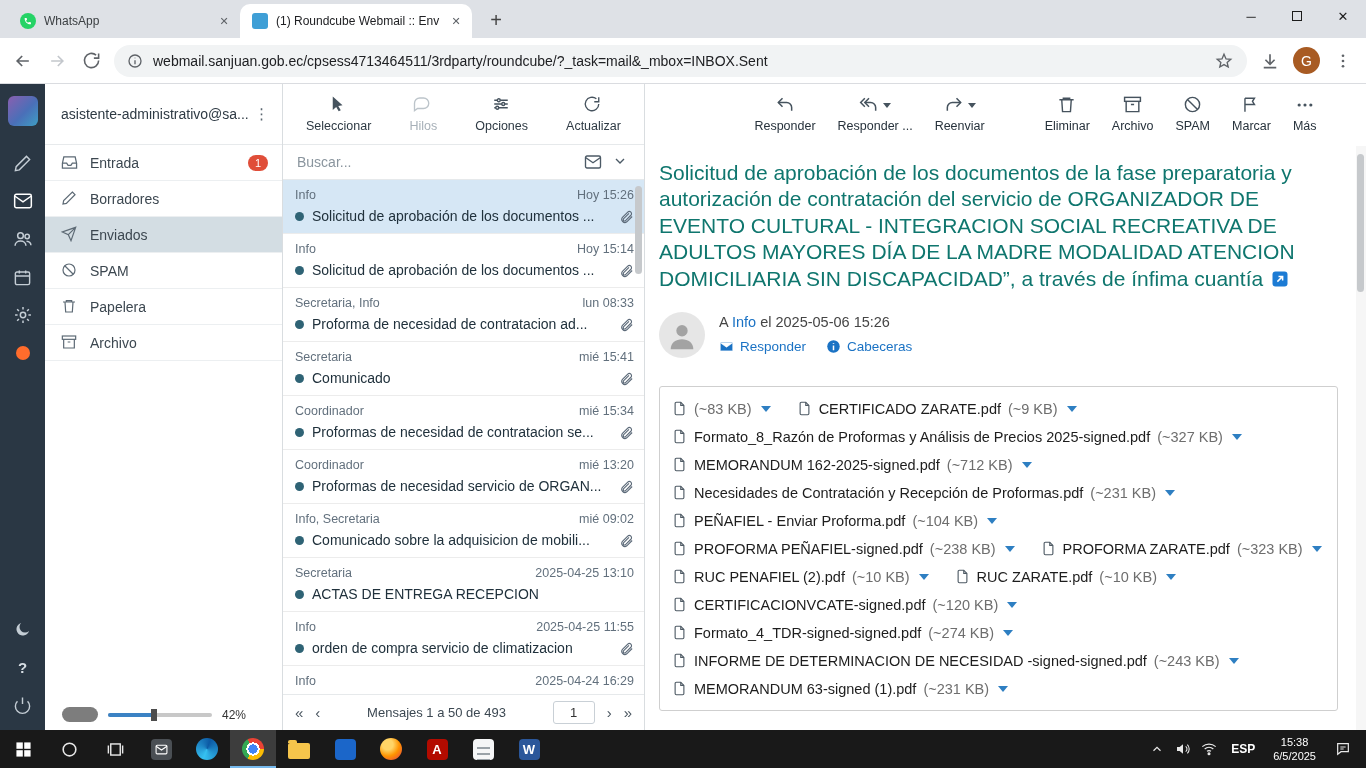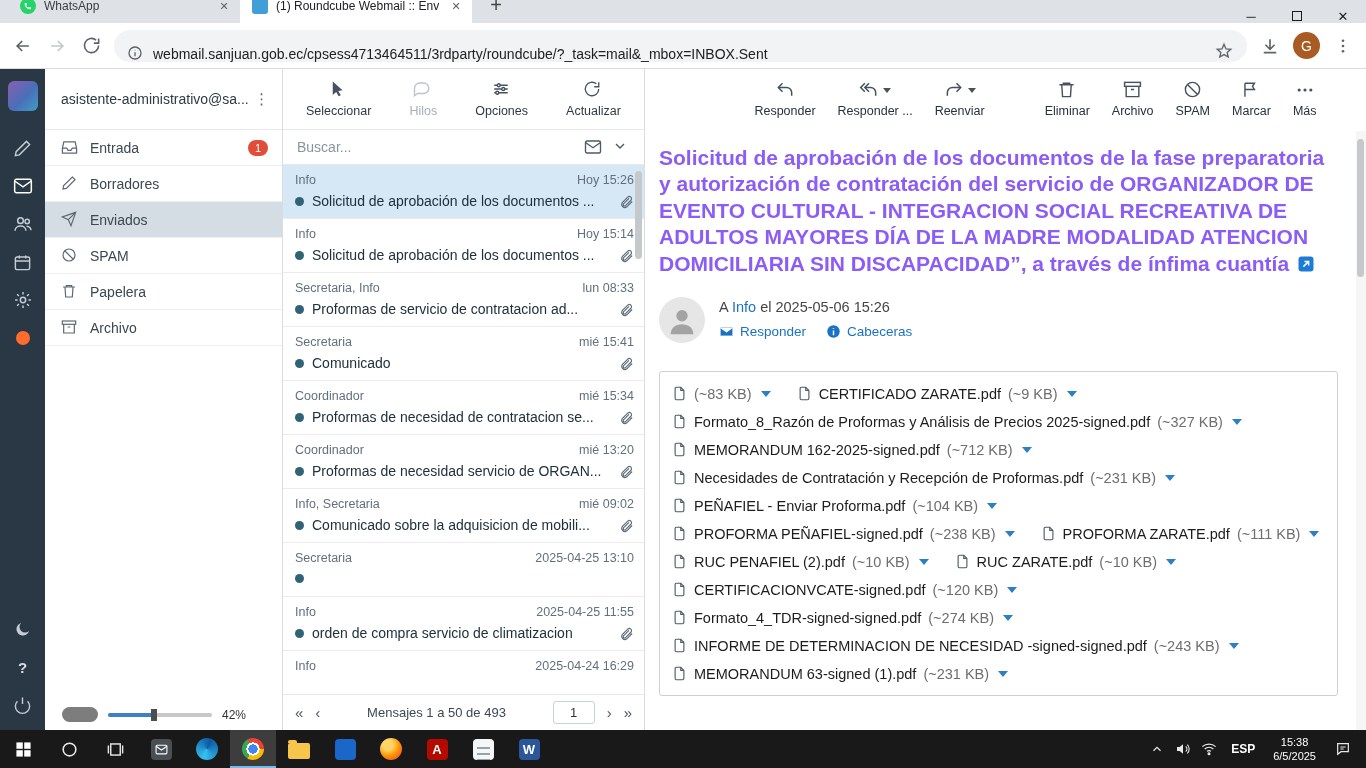--- a/index.html
+++ b/index.html
@@ -1,37 +1,37 @@
 <!DOCTYPE html>
 <html><head>
 <meta charset="utf-8">
 <style>
   *{margin:0;padding:0;box-sizing:border-box;}
   body{width:1366px;height:768px;overflow:hidden;font-family:"Liberation Sans",sans-serif;background:#fff;}
   .screen{width:1366px;height:768px;display:flex;flex-direction:column;}
 
   
-  .tabstrip{height:23px;background:#dee1e6;display:flex;align-items:flex-end;padding-left:8px;position:relative;flex:none;}
+  .tabstrip{height:38px;background:#dee1e6;display:flex;align-items:flex-end;padding-left:8px;position:relative;flex:none;}
   .tab{width:232px;height:34px;display:flex;align-items:center;gap:8px;padding:0 8px 0 12px;font-size:12px;color:#3c4043;border-radius:10px 10px 0 0;}
   .tab.active{background:#fff;color:#202124;}
   .favicon{width:16px;height:16px;flex:none;display:flex;align-items:center;justify-content:center;border-radius:50%;}
   .favicon.wa{background:#25d366;}
   .favicon.rc{background:#3f9fd6;border-radius:3px;}
   .tab-title{flex:1;white-space:nowrap;overflow:hidden;}
   .tab-close{width:16px;height:16px;display:flex;align-items:center;justify-content:center;font-size:11px;color:#5f6368;flex:none;}
   .newtab-btn{width:28px;height:28px;margin:0 0 4px 10px;display:flex;align-items:center;justify-content:center;font-size:20px;color:#444;}
   .win-controls{position:absolute;right:0;top:0;height:32px;display:flex;}
   .win-btn{width:46px;display:flex;align-items:center;justify-content:center;font-size:13px;color:#1b1b1b;}
   .maxbox{width:10px;height:10px;border:1px solid #1b1b1b;display:inline-block;}
 
   
   .addressbar{height:46px;background:#fff;display:flex;align-items:center;padding:0 12px;gap:12px;border-bottom:1px solid #dadce0;flex:none;}
   .nav-icon{width:22px;height:22px;color:#5f6368;display:flex;align-items:center;justify-content:center;flex:none;}
   .nav-icon.disabled{color:#c3c7cc;}
-  .url-pill{flex:1;height:32px;background:#f1f3f4;border-radius:16px;display:flex;align-items:flex-end;padding:0 12px;gap:10px;overflow:hidden;}
+  .url-pill{flex:1;height:32px;background:#f1f3f4;border-radius:16px;display:flex;align-items:center;padding:0 12px;gap:10px;overflow:hidden;}
   .url-text{font-size:14px;color:#202124;white-space:nowrap;overflow:hidden;flex:1;}
   .avatar-g{width:27px;height:27px;border-radius:50%;background:#a85b23;color:#fff;font-size:14px;display:flex;align-items:center;justify-content:center;flex:none;}
 
   
   .webmail{flex:1;display:flex;background:#fff;position:relative;overflow:hidden;}
 
   
   .taskmenu{width:45px;background:#2a3744;display:flex;flex-direction:column;align-items:center;padding:12px 0 10px;gap:8px;flex:none;}
   .tm-logo{width:30px;height:30px;border-radius:6px;background:linear-gradient(135deg,#8a5fb0 0%,#4a6fb8 55%,#3e9ec4 100%);margin-bottom:14px;flex:none;}
   .tm-icon{width:32px;height:30px;display:flex;align-items:center;justify-content:center;color:#c4cdd5;}
@@ -86,21 +86,21 @@
 
   
   .msgpanel{flex:1;display:flex;flex-direction:column;position:relative;overflow:hidden;}
   .msg-toolbar{height:60px;display:flex;align-items:center;justify-content:center;gap:0;flex:none;padding-left:60px;}
   .mtb-btn{display:flex;flex-direction:column;align-items:center;gap:4px;font-size:12.5px;color:#27323c;padding:0 11px;}
   .mtb-ico-row{display:flex;align-items:center;gap:4px;color:#46535e;height:20px;}
   .mtb-ico{width:20px;height:20px;display:flex;}
   .caret-down{width:0;height:0;border-left:4px solid transparent;border-right:4px solid transparent;border-top:5px solid #46535e;}
   .mtb-gap{width:38px;}
   .msg-content{flex:1;overflow:hidden;padding:16px 28px 0 14px;}
-  .subject-line{font-size:21px;font-weight:bold;color:#8b5cf6;line-height:1.26;}
+  .subject-line{font-size:21px;font-weight:normal;color:#0f766e;line-height:1.26;}
   .ext-link{display:inline-block;vertical-align:-2px;margin-left:8px;}
   .meta-row{display:flex;gap:14px;margin-top:18px;height:58px;}
   .avatar-circle{width:46px;height:46px;border-radius:50%;background:#e6e6e6;display:flex;align-items:center;justify-content:center;color:#a3a3a3;flex:none;overflow:hidden;}
   .meta-line1{font-size:14.5px;color:#454545;margin-top:2px;}
   .link-blue{color:#1a72c4;}
   .meta-links{display:flex;gap:20px;margin-top:9px;font-size:13.5px;}
   .meta-link{color:#1a72c4;display:flex;gap:6px;align-items:center;}
   .ml-ico{width:15px;height:15px;display:flex;color:#1a72c4;}
   .attachments-box{border:1px solid #cfcfcf;border-radius:3px;margin-top:16px;padding:10px 12px;display:flex;flex-wrap:wrap;column-gap:26px;row-gap:5px;max-width:680px;}
   .attach-item{display:flex;align-items:center;gap:7px;font-size:14.5px;height:23px;}
@@ -410,21 +410,21 @@
             </div>
           </div>
 
           <div class="msg-row">
             <div class="msg-line1">
               <span class="msg-from">Secretaria, Info</span>
               <span class="msg-date">lun 08:33</span>
             </div>
             <div class="msg-line2">
               <span class="msg-dot"></span>
-              <span class="msg-subject">Proformas de servicio de contratacion ad...</span>
+              <span class="msg-subject">Proforma de necesidad de contratacion ad...</span>
               <span class="msg-clip">
                 <svg width="15" height="15" viewBox="0 0 24 24" fill="none" stroke="currentColor" stroke-width="1.8">
                   <path d="M21 12l-8.5 8.5a5 5 0 0 1-7-7L14 5a3.5 3.5 0 0 1 5 5l-8.5 8.5a2 2 0 0 1-3-3L16 7"></path>
                 </svg>
               </span>
             </div>
           </div>
 
           <div class="msg-row">
             <div class="msg-line1">
@@ -490,20 +490,21 @@
             </div>
           </div>
 
           <div class="msg-row">
             <div class="msg-line1">
               <span class="msg-from">Secretaria</span>
               <span class="msg-date">2025-04-25 13:10</span>
             </div>
             <div class="msg-line2">
               <span class="msg-dot"></span>
+              <span class="msg-subject">ACTAS DE ENTREGA RECEPCION</span>
               <span class="msg-clip" style="visibility: hidden;">
                 <svg width="15" height="15" viewBox="0 0 24 24" fill="none" stroke="currentColor" stroke-width="1.8">
                   <path d="M21 12l-8.5 8.5a5 5 0 0 1-7-7L14 5a3.5 3.5 0 0 1 5 5l-8.5 8.5a2 2 0 0 1-3-3L16 7"></path>
                 </svg>
               </span>
             </div>
           </div>
 
           <div class="msg-row">
             <div class="msg-line1">
@@ -763,21 +764,21 @@
             </span>
 
             <span class="attach-item">
               <span class="doc-ico">
                 <svg width="15" height="17" viewBox="0 0 24 24" fill="none" stroke="currentColor" stroke-width="1.8">
                   <path d="M14 2H7a2 2 0 0 0-2 2v16a2 2 0 0 0 2 2h10a2 2 0 0 0 2-2V7z"></path>
                   <path d="M14 2v5h5"></path>
                 </svg>
               </span>
               <span class="attach-name">PROFORMA ZARATE.pdf</span>
-              <span class="attach-size">(~111 KB)</span>
+              <span class="attach-size">(~323 KB)</span>
               <span class="attach-caret"></span>
             </span>
 
             <span class="attach-item">
               <span class="doc-ico">
                 <svg width="15" height="17" viewBox="0 0 24 24" fill="none" stroke="currentColor" stroke-width="1.8">
                   <path d="M14 2H7a2 2 0 0 0-2 2v16a2 2 0 0 0 2 2h10a2 2 0 0 0 2-2V7z"></path>
                   <path d="M14 2v5h5"></path>
                 </svg>
               </span>

